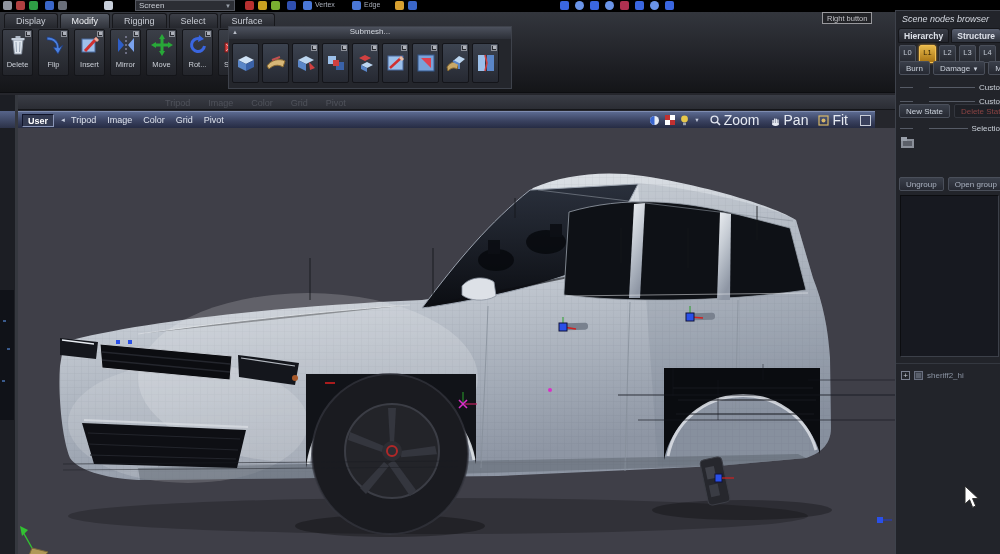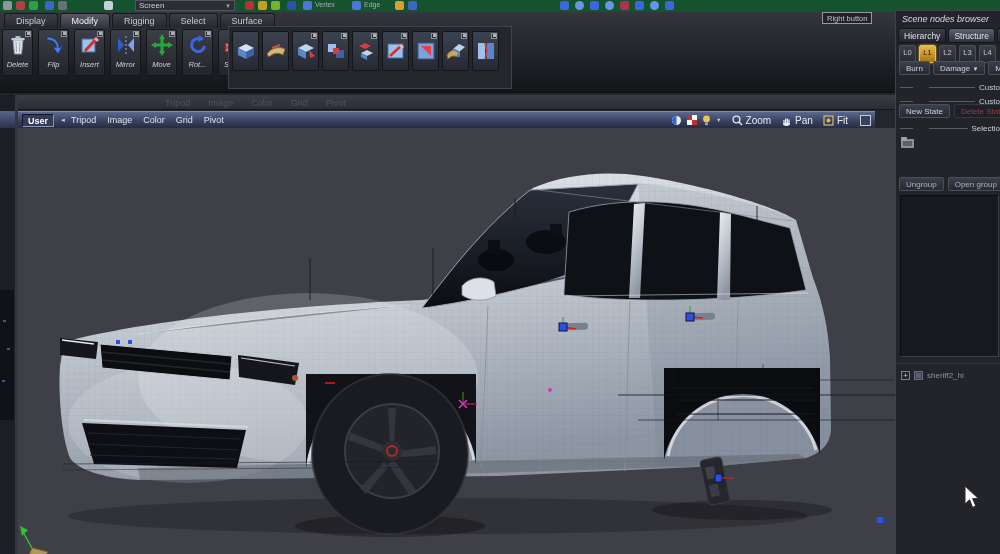--- a/index.html
+++ b/index.html
@@ -1,21 +1,21 @@
 <!DOCTYPE html>
 <html><head>
 <meta charset="utf-8">
 <style>
   * { margin:0; padding:0; box-sizing:border-box; }
   html,body { width:1000px; height:554px; overflow:hidden; background:#1b1c20;
     font-family:"Liberation Sans", sans-serif; position:relative; }
   .abs { position:absolute; }
 
   
-  .top-strip { left:0; top:0; width:1000px; height:12px; background:#14532d; }
+  .top-strip { left:0; top:0; width:1000px; height:12px; background:#000000; }
   .tiny-ico { position:absolute; top:1px; width:9px; height:9px; border-radius:2px; }
   .screen-dd { position:absolute; left:135px; top:0; width:100px; height:11px;
     background:#2c2e34; border:1px solid #53565e; color:#c9cdd5; font-size:8px;
     display:flex; align-items:center; padding:0 3px; }
   .screen-dd .dd-arrow { margin-left:auto; font-size:6px; color:#9aa0aa; }
   .mode-lab { position:absolute; top:1px; color:#a8adb8; font-size:7px; }
 
   
   .ribbon { left:0; top:12px; width:895px; height:81px;
     background:linear-gradient(#33363d,#1d1e23 70%,#141518); border-bottom:1px solid #0d0e11;padding-left:12px; }
@@ -25,21 +25,21 @@
     border-radius:3px 3px 0 0; }
   .rtab.active { background:linear-gradient(#555a64,#31343c); color:#eef0f4; }
   .hint-box { position:absolute; left:822px; top:0px; height:12px; padding:1px 4px 0;
     border:1px solid #98989c; background:#222327; color:#c2c2c6; font-size:7.5px; }
 
   .tools-row { position:absolute; left:2px; top:17px; display:flex; gap:5px; }
   .tool { width:31px; height:47px; background:linear-gradient(#3b3f48,#23252b);
     border:1px solid #141519; border-radius:2px; position:relative;
     display:flex; flex-direction:column; align-items:center; }
   .tool svg { width:24px; height:24px; margin-top:3px; }
-  .tool-label { font-size:7.5px; color:#ccd0d8; margin-top:3px; white-space:nowrap; overflow:hidden; max-width:30px;font-style:italic; }
+  .tool-label { font-size:7.5px; color:#ccd0d8; margin-top:3px; white-space:nowrap; overflow:hidden; max-width:30px; }
   .badge { position:absolute; right:1px; top:1px; width:6px; height:6px;
     border:1px solid #8b8f98; background:#2b2d33; }
   .badge:after { content:""; position:absolute; right:0; top:0; width:3px; height:3px; background:#aeb2bb; }
 
   .smp { position:absolute; left:228px; top:14px; width:284px; height:63px;
     background:#24262c; border:1px solid #3e424b; }
   .smp-title { height:12px; background:linear-gradient(#4c515d,#2c2f37);
     color:#d3d7df; font-size:8px; text-align:center; position:relative; }
   .smp-collapse { position:absolute; left:3px; top:2px; font-size:6px; color:#b8bdc7; }
   .smp-icons { display:flex; gap:3px; padding:4px 3px; }
@@ -47,21 +47,21 @@
     border:1px solid #14151a; border-radius:2px; position:relative;
     display:flex; align-items:center; justify-content:center; }
   .smp-tile svg { width:22px; height:22px; }
 
   
   .rpanel { left:895px; top:10px; width:105px; height:544px; background:#22242a;
     border-left:1px solid #3e424b; border-top:1px solid #3e424b; overflow:hidden; }
   .rp-title { position:absolute; left:6px; top:3px; color:#d6dae2; font-size:9px; white-space:nowrap;font-style:italic; }
   .rp-tabs { position:absolute; left:2px; top:17px; display:flex; gap:2px; }
   .rp-tab { height:15px; padding:2px 5px 0; font-size:8.5px; color:#dde1e9;
-    background:linear-gradient(#3a3e48,#23252c); border:1px solid #15161a; border-radius:3px 3px 0 0; white-space:nowrap; }
+    background:linear-gradient(#3a3e48,#23252c); border:1px solid #15161a; border-radius:3px 3px 0 0; white-space:nowrap;font-weight:bold; }
   .rp-tab.lighter { background:linear-gradient(#59607047,#2e323c); background:linear-gradient(#596070,#2e323c); }
   .lod-row { position:absolute; left:3px; top:34px; display:flex; gap:3px; }
   .lod { width:17px; height:18px; font-size:7.5px; color:#c2c8d2; text-align:center; padding-top:2px;
     background:linear-gradient(#3a3f4a,#272a31); border:1px solid #4a4f5a; border-radius:2px; }
   .lod.active { background:linear-gradient(#e7b84a,#a87414); border:1px solid #f3c050;
     color:#2a1c00; box-shadow:0 0 3px #d89b2d; }
   .st-row { position:absolute; left:3px; top:50px; display:flex; gap:3px; }
   .rbtn { height:14px; font-size:8px; color:#ccd2dc; padding:2px 6px 0; white-space:nowrap;
     background:linear-gradient(#3a3f4a,#262932); border:1px solid #4a4f5a; border-radius:2px; }
   .sep { position:absolute; left:4px; width:100px; display:flex; align-items:center; color:#ccd2da; font-size:8px; }
@@ -100,21 +100,21 @@
 
   .vp-toolbar { position:absolute; left:18px; top:18px; width:857px; height:17px;
     background:linear-gradient(#5b6a90,#3a4260 55%,#262c44); border-top:1px solid #7e8cb0;
     display:flex; align-items:center; font-size:9px; color:#dde2ec; }
   .user-btn { margin-left:4px; height:13px; padding:1px 5px 0; background:#343b52; color:#fff; font-weight:bold;
     border-top:1px solid #10142a; border-left:1px solid #10142a;
     border-bottom:1px solid #8a96b8; border-right:1px solid #8a96b8; }
   .vp-arrow { font-size:6px; margin:0 5px 0 6px; color:#c8cfe0; }
   .vp-menu { display:flex; gap:11px; }
   .vp-right { margin-left:auto; display:flex; align-items:center; gap:5px; margin-right:4px; }
-  .vp-right .lbl { font-size:10px; color:#e6eaf2; }
+  .vp-right .lbl { font-size:14px; color:#e6eaf2; }
   .navgrp { display:flex; align-items:center; gap:3px; margin-left:5px; }
   .maxbox { width:11px; height:11px; border:1px solid #c8cdd8; background:#39405c; margin-left:7px; }
 
   .scene { position:absolute; left:18px; top:35px; width:877px; height:426px; background:#3f3f48; overflow:hidden; }
 
   .cursor { left:963px; top:485px; width:20px; height:26px; z-index:50; }
 </style>
 </head>
 <body>
 
@@ -221,20 +221,24 @@
         <path d="M16 15 V6 M14 17 H22" stroke="#3a66e0" stroke-width="2.4"></path>
         <polygon points="16,3 13.5,8 18.5,8" fill="#3a66e0"></polygon>
         <polygon points="23,17 18,14.5 18,19.5" fill="#3a66e0"></polygon>
       </svg>
       <span class="tool-label">Scale</span>
         <i class="badge"></i>
     </div>
   </div>
 
   <div class="smp">
+    <div class="smp-title">
+      <span class="smp-collapse">▲</span>
+      <span>Submesh...</span>
+    </div>
     <div class="smp-icons">
       <div class="smp-tile">
           <svg viewBox="0 0 22 22">
             <path d="M3 8 L11 4 L19 8 L11 12 Z" fill="#cfe2f6"></path>
             <path d="M3 8 L11 12 L11 19 L3 15 Z" fill="#5a86c8"></path>
             <path d="M19 8 L11 12 L11 19 L19 15 Z" fill="#3a62a8"></path>
           </svg>
         </div>
       <div class="smp-tile">
           <svg viewBox="0 0 22 22">

